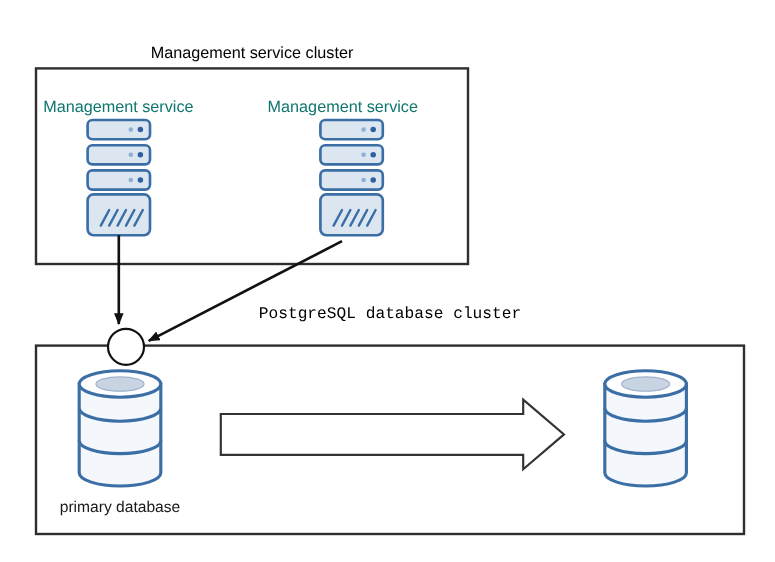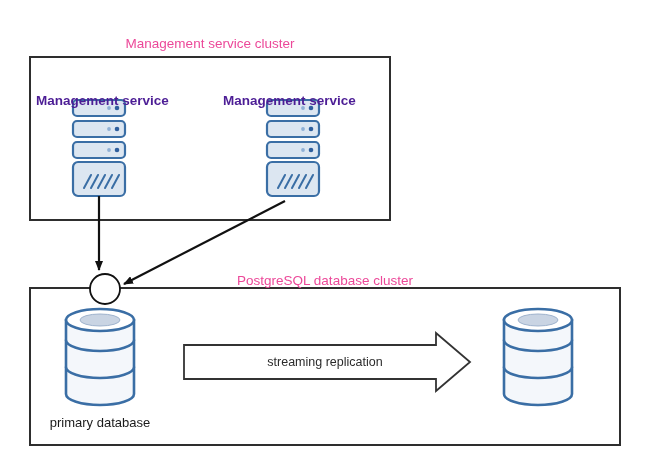--- a/index.html
+++ b/index.html
@@ -31,28 +31,27 @@
   }
   .lbl {
     position: absolute;
     white-space: nowrap;
     color: #333333;
     font-size: 13px;
     line-height: 15px;
   }
   .lbl-cluster {
     font-size: 13.5px;
-    color: #ec4899;
+    color: #000000;
     transform: translateX(-50%);
   }
   .lbl-node {
     font-size: 13.5px;
-    font-weight: bold;
-    color: #4c1d95;
-    margin-top: 12px;
+    font-weight: normal;
+    color: #0f766e;
   }
   .lbl-db {
     font-size: 13px;
     color: #1a1a1a;
     transform: translateX(-50%);
   }
   .lbl-edge {
     font-size: 12.5px;
     color: #2b2b2b;
     transform: translateX(-50%);
@@ -132,24 +131,23 @@
   </g>
 
   <path d="M184,345 L436,345 L436,333 L470,362 L436,391 L436,379 L184,379 Z" fill="#ffffff" stroke="#333333" stroke-width="1.8" stroke-linejoin="miter"></path>
 
 </svg>
 
 <div class="layer-text">
 
   <div class="lbl lbl-cluster" style="left:210px; top:36px;">Management service cluster</div>
 
-  <div class="lbl lbl-cluster" style="left:325px; top:273px;">PostgreSQL database cluster</div>
+  <div class="lbl lbl-cluster" style="left:325px; top:255px;font-family:Liberation Mono, monospace;">PostgreSQL database cluster</div>
 
   <div class="lbl lbl-node" style="left:36px; top:81px;">Management service</div>
 
   <div class="lbl lbl-node" style="left:223px; top:81px;">Management service</div>
 
   <div class="lbl lbl-db" style="left:100px; top:415px;text-align:right;">primary database</div>
 
 
-  <div class="lbl lbl-edge" style="left:325px; top:355px;">streaming replication</div>
 
 </div>
 
 </body></html>

